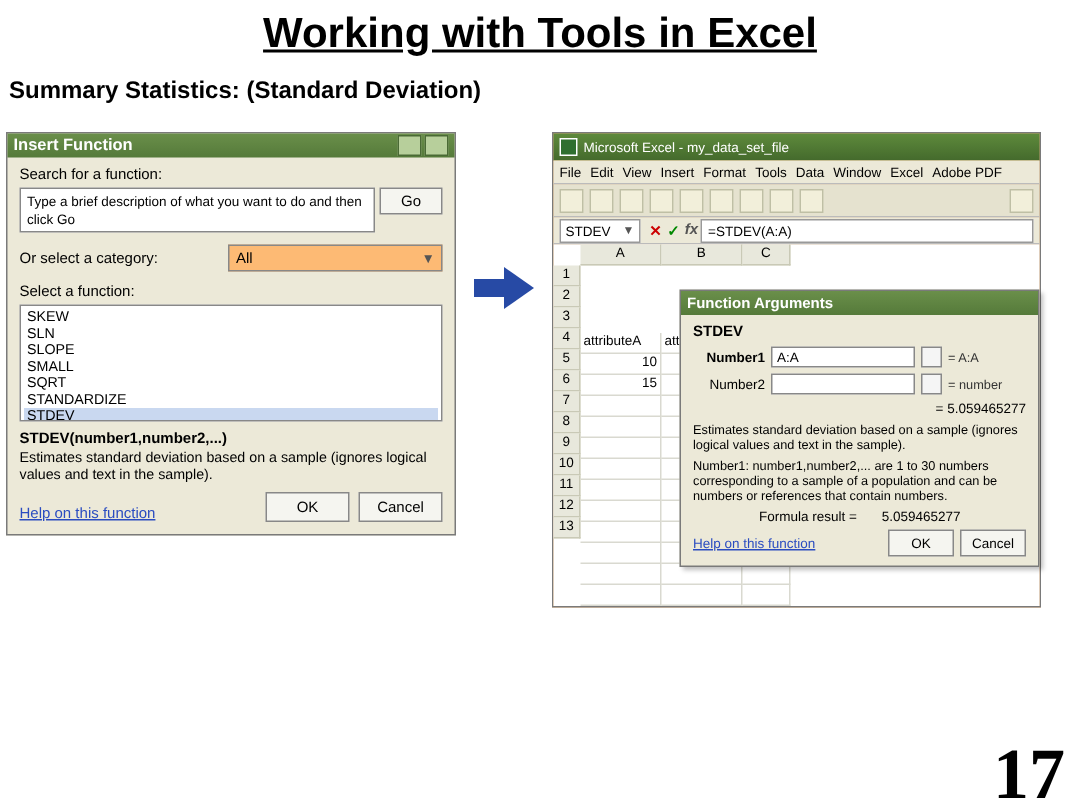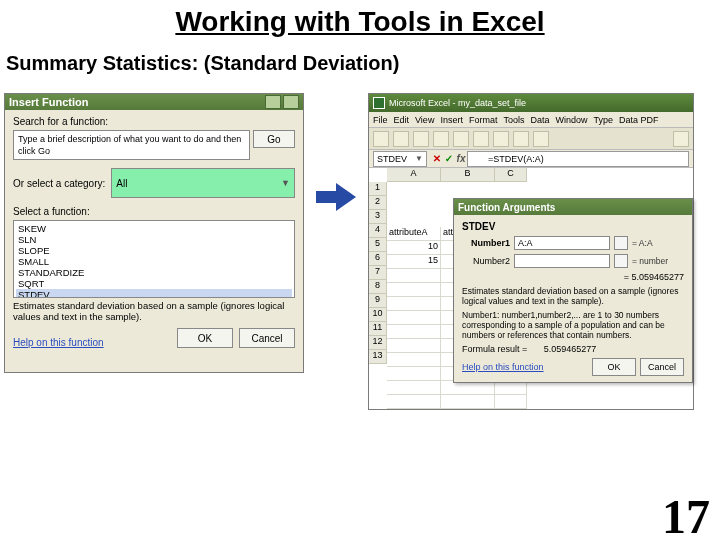--- a/index.html
+++ b/index.html
@@ -1,32 +1,32 @@
 <!DOCTYPE html>
 <html><head>
 <meta charset="utf-8">
 <style>
   * { box-sizing: border-box; margin: 0; padding: 0; font-family: Tahoma, Verdana, sans-serif; }
   body { width: 720px; height: 540px; background: #fff; position: relative; overflow: hidden; }
   .title { font-size: 28px; font-weight: bold; text-decoration: underline; text-align: center; margin-top: 6px; }
-  .subtitle { font-size: 20px; font-weight: bold; margin: 14px 0 18px 6px; }
+  .subtitle { font-size: 16px; font-weight: bold; margin: 14px 0 18px 6px; }
   .stage { display: flex; align-items: flex-start; gap: 12px; padding-left: 4px; }
 
   
   .insfn { width: 300px; border: 1px solid #7a7a7a; background: #ece9d8; font-size: 10px; }
   .insfn-title { height: 16px; background: linear-gradient(#6a8f4a,#557a3a); color: #fff; font-size: 11px; font-weight: bold; display: flex; align-items: center; padding: 0 4px; }
   .insfn-title .sp { flex: 1; }
   .insfn-title .tbtn { width: 16px; height: 14px; background: #b7cf9b; border: 1px solid #4a6a35; margin-left: 2px; }
-  .insfn-body { padding: 6px 8px 24px; }
+  .insfn-body { padding: 6px 8px 8px; }
   .lab { font-size: 10px; margin-bottom: 3px; }
   .searchrow { display: flex; gap: 3px; margin-bottom: 8px; }
   .searchbox { flex: 1; height: 30px; border: 1px solid #888; background: #fff; padding: 2px 4px; font-size: 9px; line-height: 12px; }
   .gobtn { width: 42px; height: 18px; border: 1px solid #888; background: #f5f5f0; font-size: 10px; align-self: flex-start; }
   .catrow { display: flex; gap: 6px; align-items: center; margin-bottom: 8px; }
-  .catsel { flex: 1; height: 30px; border: 1px solid #888; background: #86efac; font-size: 10px; padding: 0 4px; display: flex; align-items: center; justify-content: space-between; }
+  .catsel { flex: 1; height: 18px; border: 1px solid #888; background: #fdba74; font-size: 10px; padding: 0 4px; display: flex; align-items: center; justify-content: space-between; margin-left: 41px; }
   .catsel .chev { font-size: 9px; color: #555; }
   .fnlist { height: 78px; border: 1px solid #888; background: #fff; font-size: 9.5px; line-height: 11px; padding: 2px; overflow: hidden; }
   .fnlist .fn { padding: 0 2px; white-space: nowrap; }
   .fnlist .sel { background: #c9d8f0; }
   .sig { font-size: 10px; font-weight: bold; margin-top: 6px; }
   .desc { font-size: 9.5px; margin-top: 2px; line-height: 11px; }
   .btnrow { display: flex; justify-content: flex-end; gap: 6px; margin-top: 10px; }
   .help { font-size: 10px; color: #2a4cc0; text-decoration: underline; margin-top: 6px; }
   .dbtn { width: 56px; height: 20px; border: 1px solid #888; background: #f5f5f0; font-size: 10px; }
 
@@ -41,21 +41,21 @@
   .xltitle .xlogo { width: 12px; height: 12px; background: #2f6f2f; border: 1px solid #fff; }
   .menubar { height: 16px; background: #ece9d8; border-bottom: 1px solid #bbb; display: flex; gap: 6px; padding: 0 4px; font-size: 9px; align-items: center; }
   .toolbar { height: 22px; background: #e5e2cf; border-bottom: 1px solid #bbb; display: flex; align-items: center; gap: 4px; padding: 0 4px; }
   .tbtn2 { width: 16px; height: 16px; border: 1px solid #bfbfa5; background: #f2efda; }
   .fbar { height: 18px; background: #ece9d8; border-bottom: 1px solid #bbb; display: flex; align-items: center; font-size: 9px; }
   .namebox { width: 54px; height: 16px; border: 1px solid #999; background: #fff; display: flex; align-items: center; padding: 0 3px; margin: 0 4px; }
   .fbbtn { width: 12px; height: 14px; display: inline-flex; align-items: center; justify-content: center; font-size: 10px; }
   .fxred { color: #c00; font-weight: bold; }
   .fxgrn { color: #080; font-weight: bold; }
   .fxfx { font-style: italic; font-weight: bold; color: #555; }
-  .formula { flex: 1; height: 16px; border: 1px solid #999; background: #fff; margin-right: 4px; display: flex; align-items: center; padding: 0 20px; }
+  .formula { flex: 1; height: 16px; border: 1px solid #999; background: #fff; margin-right: 4px; display: flex; align-items: center; padding: 0 4px; }
   .sheet { position: relative; background: #fff; }
   .gridwrap { display: flex; }
   .rowheads { width: 18px; }
   .rowheads div, .colheads div { background: #e8e8dc; border-right: 1px solid #c9c9b6; border-bottom: 1px solid #c9c9b6; font-size: 9px; text-align: center; }
   .colheads { display: flex; }
   .colheads div { height: 14px; }
   .rowheads .rh { height: 14px; }
   .cells { }
   .crow { display: flex; }
   .cell { height: 14px; border-right: 1px solid #d9d9d0; border-bottom: 1px solid #d9d9d0; font-size: 9px; padding: 0 2px; text-align: right; overflow: hidden; white-space: nowrap; }
@@ -107,24 +107,25 @@
           <span>All</span>
           <span class="chev">▼</span>
         </div>
       </div>
       <div class="lab">Select a function:</div>
       <div class="fnlist" id="fnlist">
           <div class="fn">SKEW</div>
           <div class="fn">SLN</div>
           <div class="fn">SLOPE</div>
           <div class="fn">SMALL</div>
+          <div class="fn">SQRT</div>
           <div class="fn">STANDARDIZE</div>
-          <div class="fn">SQRT</div>
           <div class="fn sel">STDEV</div>
         </div>
+      <div class="sig">STDEV(number1,number2,...)</div>
       <div class="desc">Estimates standard deviation based on a sample (ignores logical values and text in the sample).</div>
       <div style="display:flex;align-items:flex-end;justify-content:space-between;">
         <div class="help">Help on this function</div>
         <div class="btnrow" style="margin-top:6px;">
           <button class="dbtn">OK</button>
           <button class="dbtn">Cancel</button>
         </div>
       </div>
     </div>
   </div>
@@ -141,22 +142,22 @@
     </div>
     <div class="menubar" id="menubar">
         <span>File</span>
         <span>Edit</span>
         <span>View</span>
         <span>Insert</span>
         <span>Format</span>
         <span>Tools</span>
         <span>Data</span>
         <span>Window</span>
-        <span>Type</span>
-        <span>Data PDF</span>
+        <span>Excel</span>
+        <span>Adobe PDF</span>
       </div>
     <div class="toolbar">
       <span class="tbtn2"></span>
       <span class="tbtn2"></span>
       <span class="tbtn2"></span>
       <span class="tbtn2"></span>
       <span class="tbtn2"></span>
       <span class="tbtn2"></span>
       <span class="tbtn2"></span>
       <span class="tbtn2"></span>
@@ -282,21 +283,21 @@
                 <div class="arglab">Number2</div>
                 <div class="argin"></div>
                 <div class="refbtn"></div>
                 <div class="argres">= number</div>
               </div>
             </div>
           <div class="resline">= 5.059465277</div>
           <div class="desc2">Estimates standard deviation based on a sample (ignores logical values and text in the sample).</div>
           <div class="desc2">Number1: number1,number2,... are 1 to 30 numbers corresponding to a sample of a population and can be numbers or references that contain numbers.</div>
           <div style="display:flex;align-items:center;justify-content:space-between;margin-top:4px;">
-            <div style="font-size:9px;">
+            <div style="font-size:9px;margin-left:44px;">
               <span>Formula result =</span>
               <span style="margin-left:14px;">5.059465277</span>
             </div>
           </div>
           <div style="display:flex;align-items:center;justify-content:space-between;margin-top:4px;">
             <span class="help2">Help on this function</span>
             <div class="btnrow" style="margin:0;">
               <button class="dbtn">OK</button>
               <button class="dbtn">Cancel</button>
             </div>

